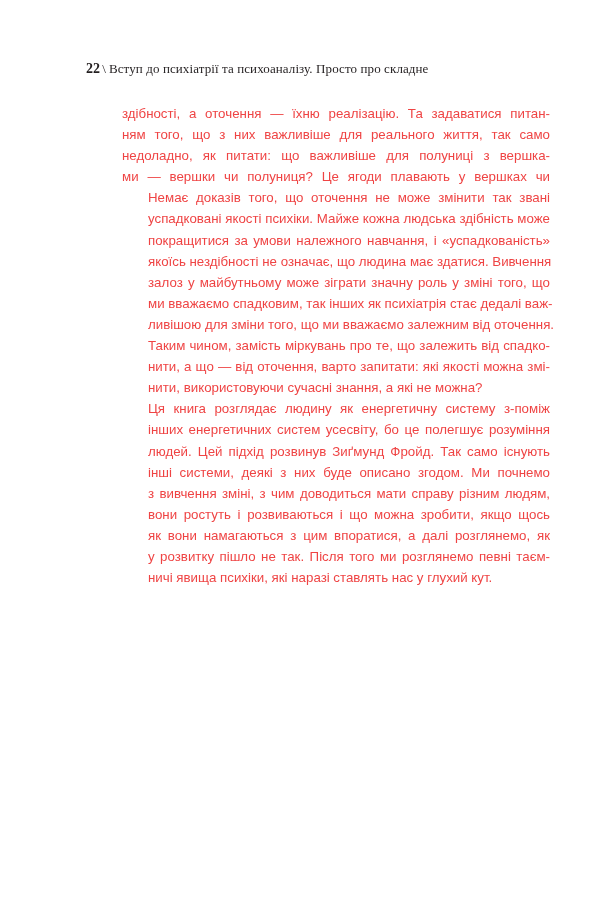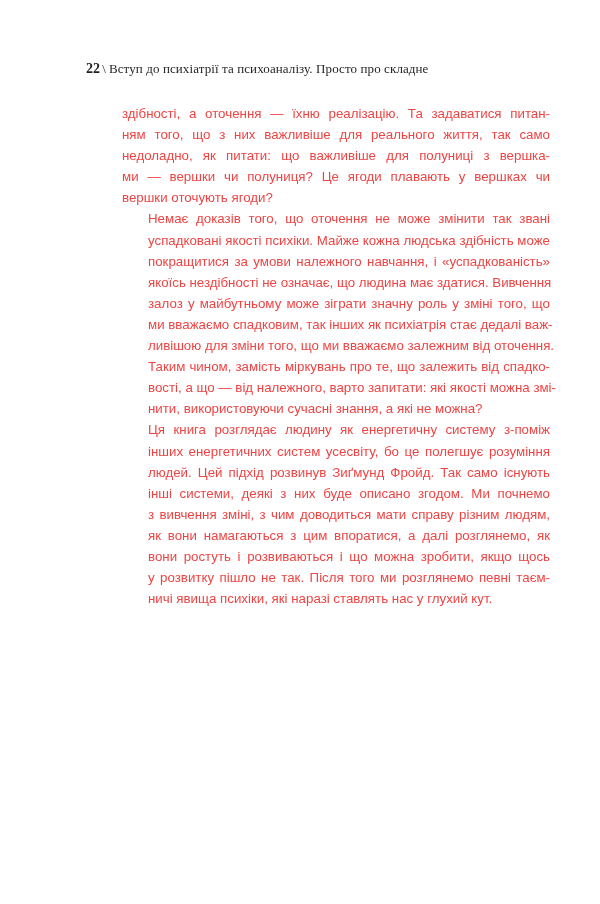--- a/index.html
+++ b/index.html
@@ -79,40 +79,39 @@
   <div class="running-head">
     <span class="folio">22</span><span class="sep">\</span><span class="title">Вступ до психіатрії та психоаналізу. Просто про складне</span>
   </div>
 
   <div class="body-text" id="body">
       <p>
         <span class="ln">здібності, а оточення — їхню реалізацію. Та задаватися питан-</span>
         <span class="ln">ням того, що з них важливіше для реального життя, так само</span>
         <span class="ln">недоладно, як питати: що важливіше для полуниці з вершка-</span>
         <span class="ln">ми — вершки чи полуниця? Це ягоди плавають у вершках чи</span>
-        <span class="ln final">вершки оточують ягоди?</span>
       </p>
       <p class="indent">
         <span class="ln">Немає доказів того, що оточення не може змінити так звані</span>
         <span class="ln">успадковані якості психіки. Майже кожна людська здібність може</span>
         <span class="ln">покращитися за умови належного навчання, і «успадкованість»</span>
         <span class="ln">якоїсь нездібності не означає, що людина має здатися. Вивчення</span>
         <span class="ln">залоз у майбутньому може зіграти значну роль у зміні того, що</span>
         <span class="ln">ми вважаємо спадковим, так інших як психіатрія стає дедалі важ-</span>
         <span class="ln">ливішою для зміни того, що ми вважаємо залежним від оточення.</span>
         <span class="ln">Таким чином, замість міркувань про те, що залежить від спадко-</span>
-        <span class="ln">вості, а що — від належного, варто запитати: які якості можна змі-</span>
+        <span class="ln">нити, а що — від оточення, варто запитати: які якості можна змі-</span>
         <span class="ln final">нити, використовуючи сучасні знання, а які не можна?</span>
       </p>
       <p class="indent">
         <span class="ln">Ця книга розглядає людину як енергетичну систему з-поміж</span>
         <span class="ln">інших енергетичних систем усесвіту, бо це полегшує розуміння</span>
         <span class="ln">людей. Цей підхід розвинув Зиґмунд Фройд. Так само існують</span>
         <span class="ln">інші системи, деякі з них буде описано згодом. Ми почнемо</span>
         <span class="ln">з вивчення зміні, з чим доводиться мати справу різним людям,</span>
+        <span class="ln">вони ростуть і розвиваються і що можна зробити, якщо щось</span>
         <span class="ln">як вони намагаються з цим впоратися, а далі розглянемо, як</span>
-        <span class="ln">вони ростуть і розвиваються і що можна зробити, якщо щось</span>
         <span class="ln">у розвитку пішло не так. Після того ми розглянемо певні таєм-</span>
         <span class="ln final">ничі явища психіки, які наразі ставлять нас у глухий кут.</span>
       </p>
     </div>
 
 </div>
 
 </body></html>

